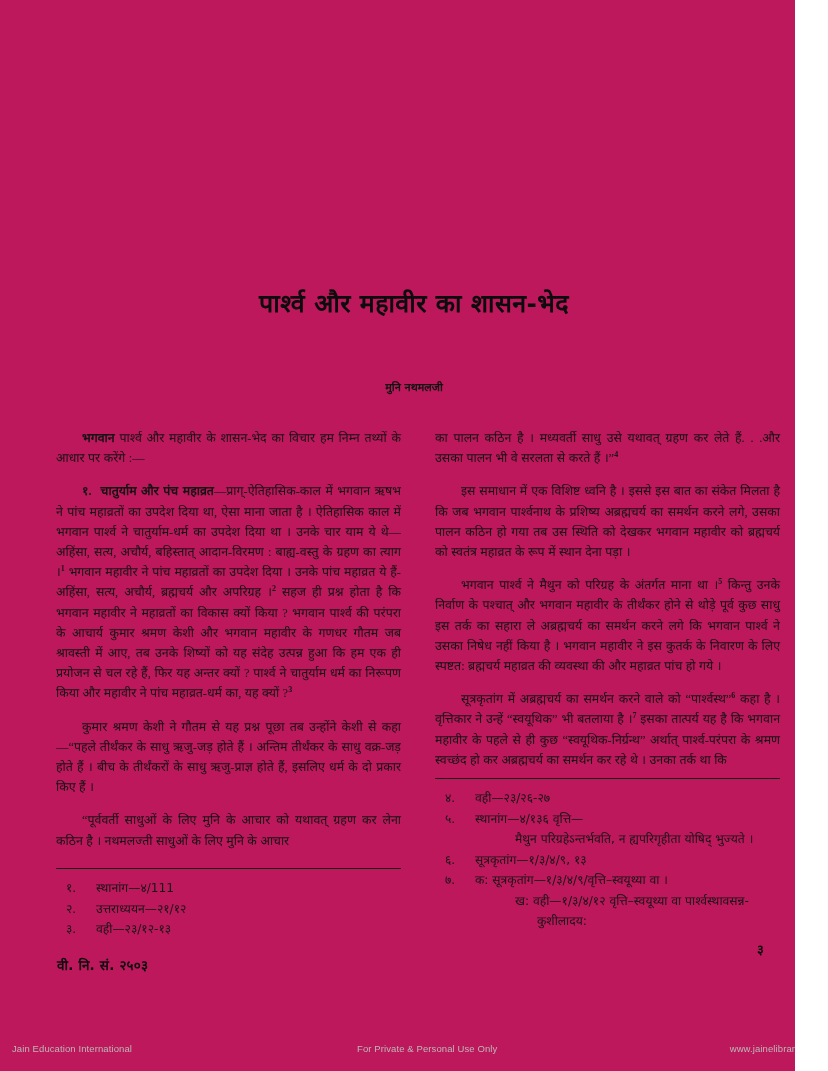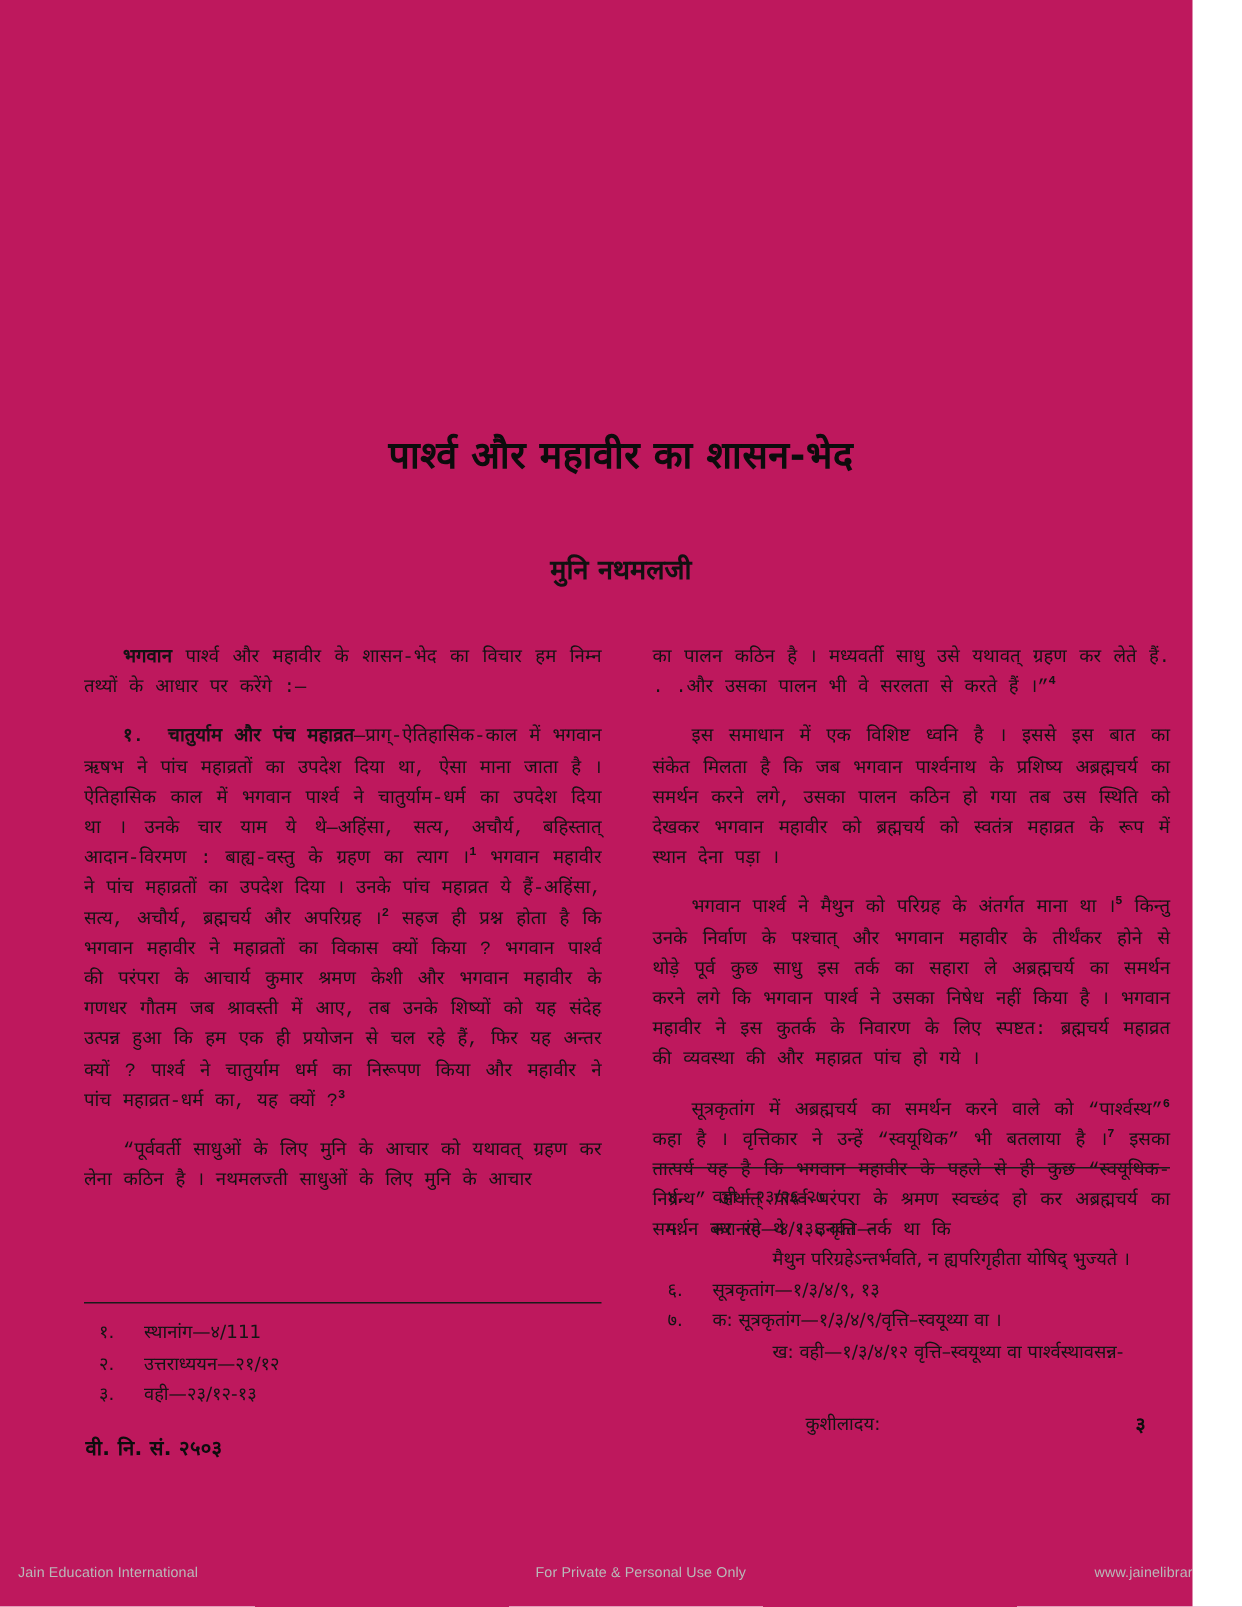--- a/index.html
+++ b/index.html
@@ -34,45 +34,45 @@
     font-family: "DejaVu Sans", "Liberation Sans", sans-serif;
     font-size: 25px;
     font-weight: 700;
     letter-spacing: 0.4px;
     color: #0c0c0c;
     line-height: 1.25;
     margin: 0;
   }
   .doc-author {
     font-family: "DejaVu Sans", "Liberation Sans", sans-serif;
-    font-size: 18px;
+    font-size: 11px;
     font-weight: 700;
     color: #111111;
-    margin: 0;
+    margin: 12px;
     padding-top: 48px;
   }
 
   
   .columns {
     position: absolute;
     top: 428px;
     left: 56px;
     width: 724px;
     height: 500px;
   }
   .col {
     position: absolute;
     top: 0;
     width: 345px;
   }
   .col-left  { left: 0px; }
   .col-right { left: 379px; }
 
   .body-text {
-    font-family: Liberation Mono, monospace;
+    font-family: Liberation Serif, serif;
     font-size: 12.4px;
     line-height: 20.2px;
     text-align: justify;
     text-justify: inter-word;
     color: #131313;
     margin: 0 0 13px 0;
     word-spacing: 0.4px;
   }
   .body-text.indent { text-indent: 26px; }
   .body-text.nogap  { margin-bottom: 0; }
@@ -119,21 +119,20 @@
     flex: 0 0 30px;
   }
   .fn-text { flex: 1 1 auto; }
   .fn-sub {
     padding-left: 40px;
     display: block;
   }
   .fn-sub2 {
     padding-left: 62px;
     display: block;
-    margin-top: 28px;
   }
 
   
   .issue-mark {
     position: absolute;
     left: 57px;
     top: 956px;
     font-family: "DejaVu Sans", "Liberation Sans", sans-serif;
     font-size: 13.5px;
     font-weight: 700;
@@ -179,20 +178,21 @@
   </div>
 
   <div class="columns">
 
     <div class="col col-left">
 
       <p class="body-text indent"><span class="run-bold">भगवान</span><span> पार्श्व और महावीर के शासन-भेद का विचार हम निम्न तथ्यों के आधार पर करेंगे :—</span></p>
 
       <p class="body-text indent"><span class="run-bold">१.</span><span class="run-bold">&nbsp;&nbsp;</span><span class="run-bold">चातुर्याम और पंच महाव्रत</span><span>—प्राग्-ऐतिहासिक-काल में भगवान ऋषभ ने पांच महाव्रतों का उपदेश दिया था, ऐसा माना जाता है । ऐतिहासिक काल में भगवान पार्श्व ने चातुर्याम-धर्म का उपदेश दिया था । उनके चार याम ये थे—अहिंसा, सत्य, अचौर्य, बहिस्तात् आदान-विरमण : बाह्य-वस्तु के ग्रहण का त्याग ।</span><sup class="fn">1</sup><span> भगवान महावीर ने पांच महाव्रतों का उपदेश दिया । उनके पांच महाव्रत ये हैं-अहिंसा, सत्य, अचौर्य, ब्रह्मचर्य और अपरिग्रह ।</span><sup class="fn">2</sup><span> सहज ही प्रश्न होता है कि भगवान महावीर ने महाव्रतों का विकास क्यों किया ? भगवान पार्श्व की परंपरा के आचार्य कुमार श्रमण केशी और भगवान महावीर के गणधर गौतम जब श्रावस्ती में आए, तब उनके शिष्यों को यह संदेह उत्पन्न हुआ कि हम एक ही प्रयोजन से चल रहे हैं, फिर यह अन्तर क्यों ? पार्श्व ने चातुर्याम धर्म का निरूपण किया और महावीर ने पांच महाव्रत-धर्म का, यह क्यों ?</span><sup class="fn">3</sup></p>
 
+      <p class="body-text indent">कुमार श्रमण केशी ने गौतम से यह प्रश्न पूछा तब उन्होंने केशी से कहा—“पहले तीर्थंकर के साधु ऋजु-जड़ होते हैं । अन्तिम तीर्थंकर के साधु वक्र-जड़ होते हैं । बीच के तीर्थंकरों के साधु ऋजु-प्राज्ञ होते हैं, इसलिए धर्म के दो प्रकार किए हैं ।</p>
 
       <p class="body-text indent nogap">“पूर्ववर्ती साधुओं के लिए मुनि के आचार को यथावत् ग्रहण कर लेना कठिन है । नथमलज्ती साधुओं के लिए मुनि के आचार</p>
     </div>
 
     <div class="col col-right">
 
       <p class="body-text"><span>का पालन कठिन है । मध्यवर्ती साधु उसे यथावत् ग्रहण कर लेते हैं. . .और उसका पालन भी वे सरलता से करते हैं ।”</span><sup class="fn">4</sup></p>
 
       <p class="body-text indent">इस समाधान में एक विशिष्ट ध्वनि है । इससे इस बात का संकेत मिलता है कि जब भगवान पार्श्वनाथ के प्रशिष्य अब्रह्मचर्य का समर्थन करने लगे, उसका पालन कठिन हो गया तब उस स्थिति को देखकर भगवान महावीर को ब्रह्मचर्य को स्वतंत्र महाव्रत के रूप में स्थान देना पड़ा ।</p>
 

